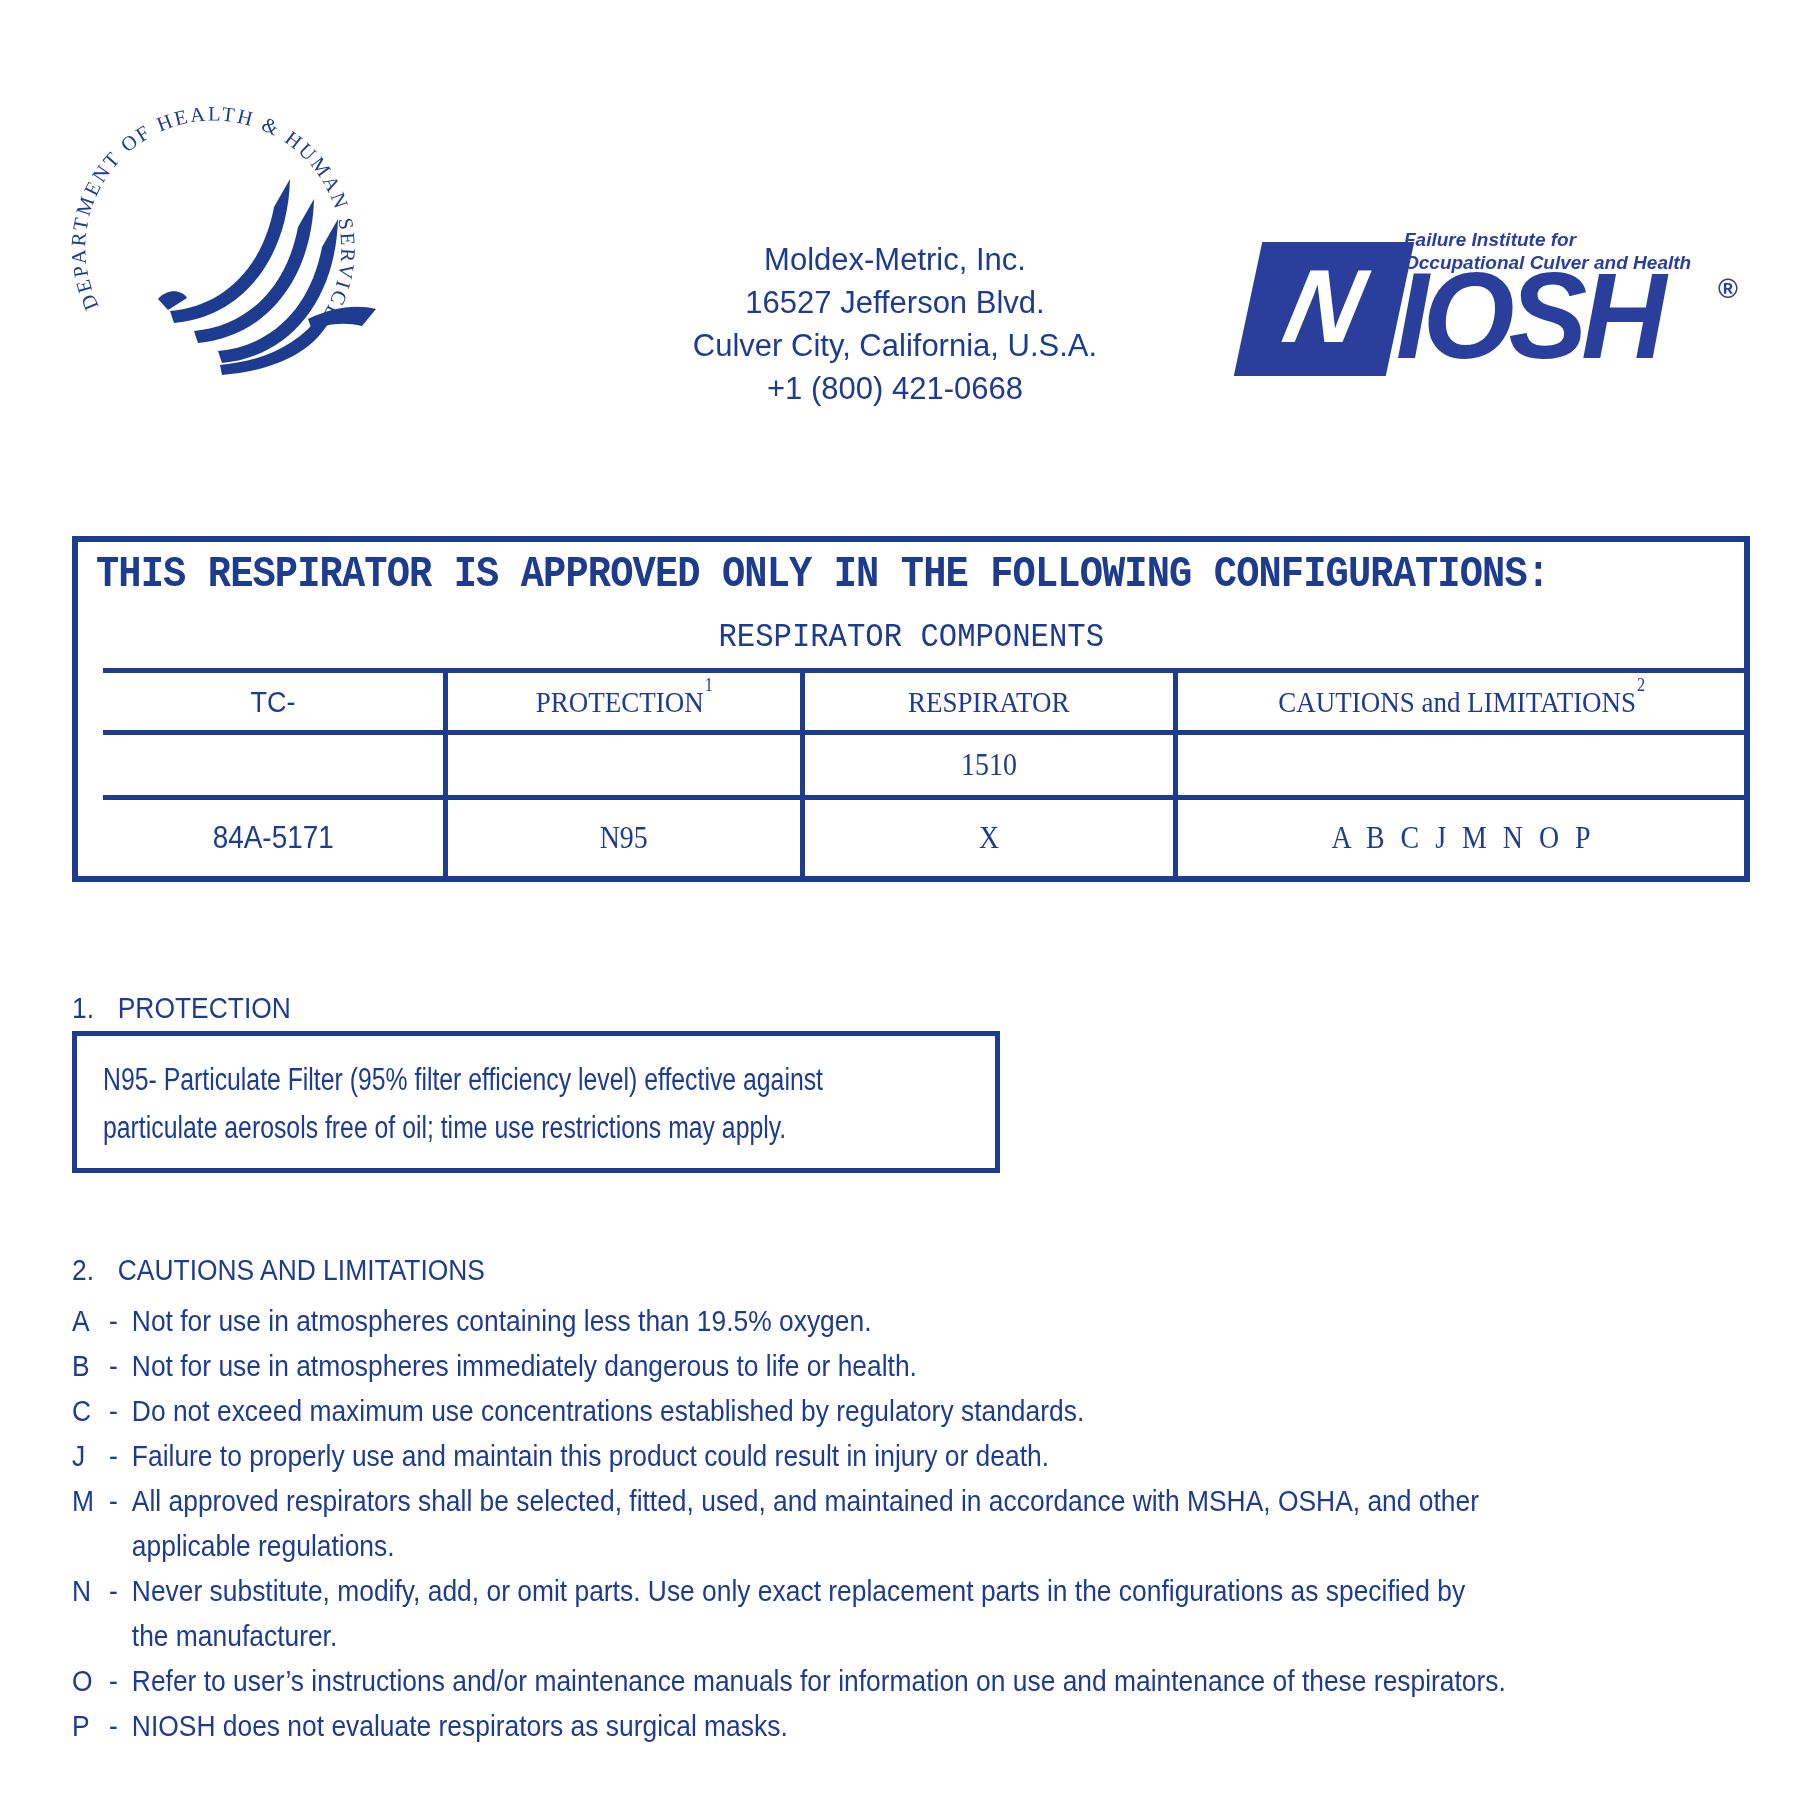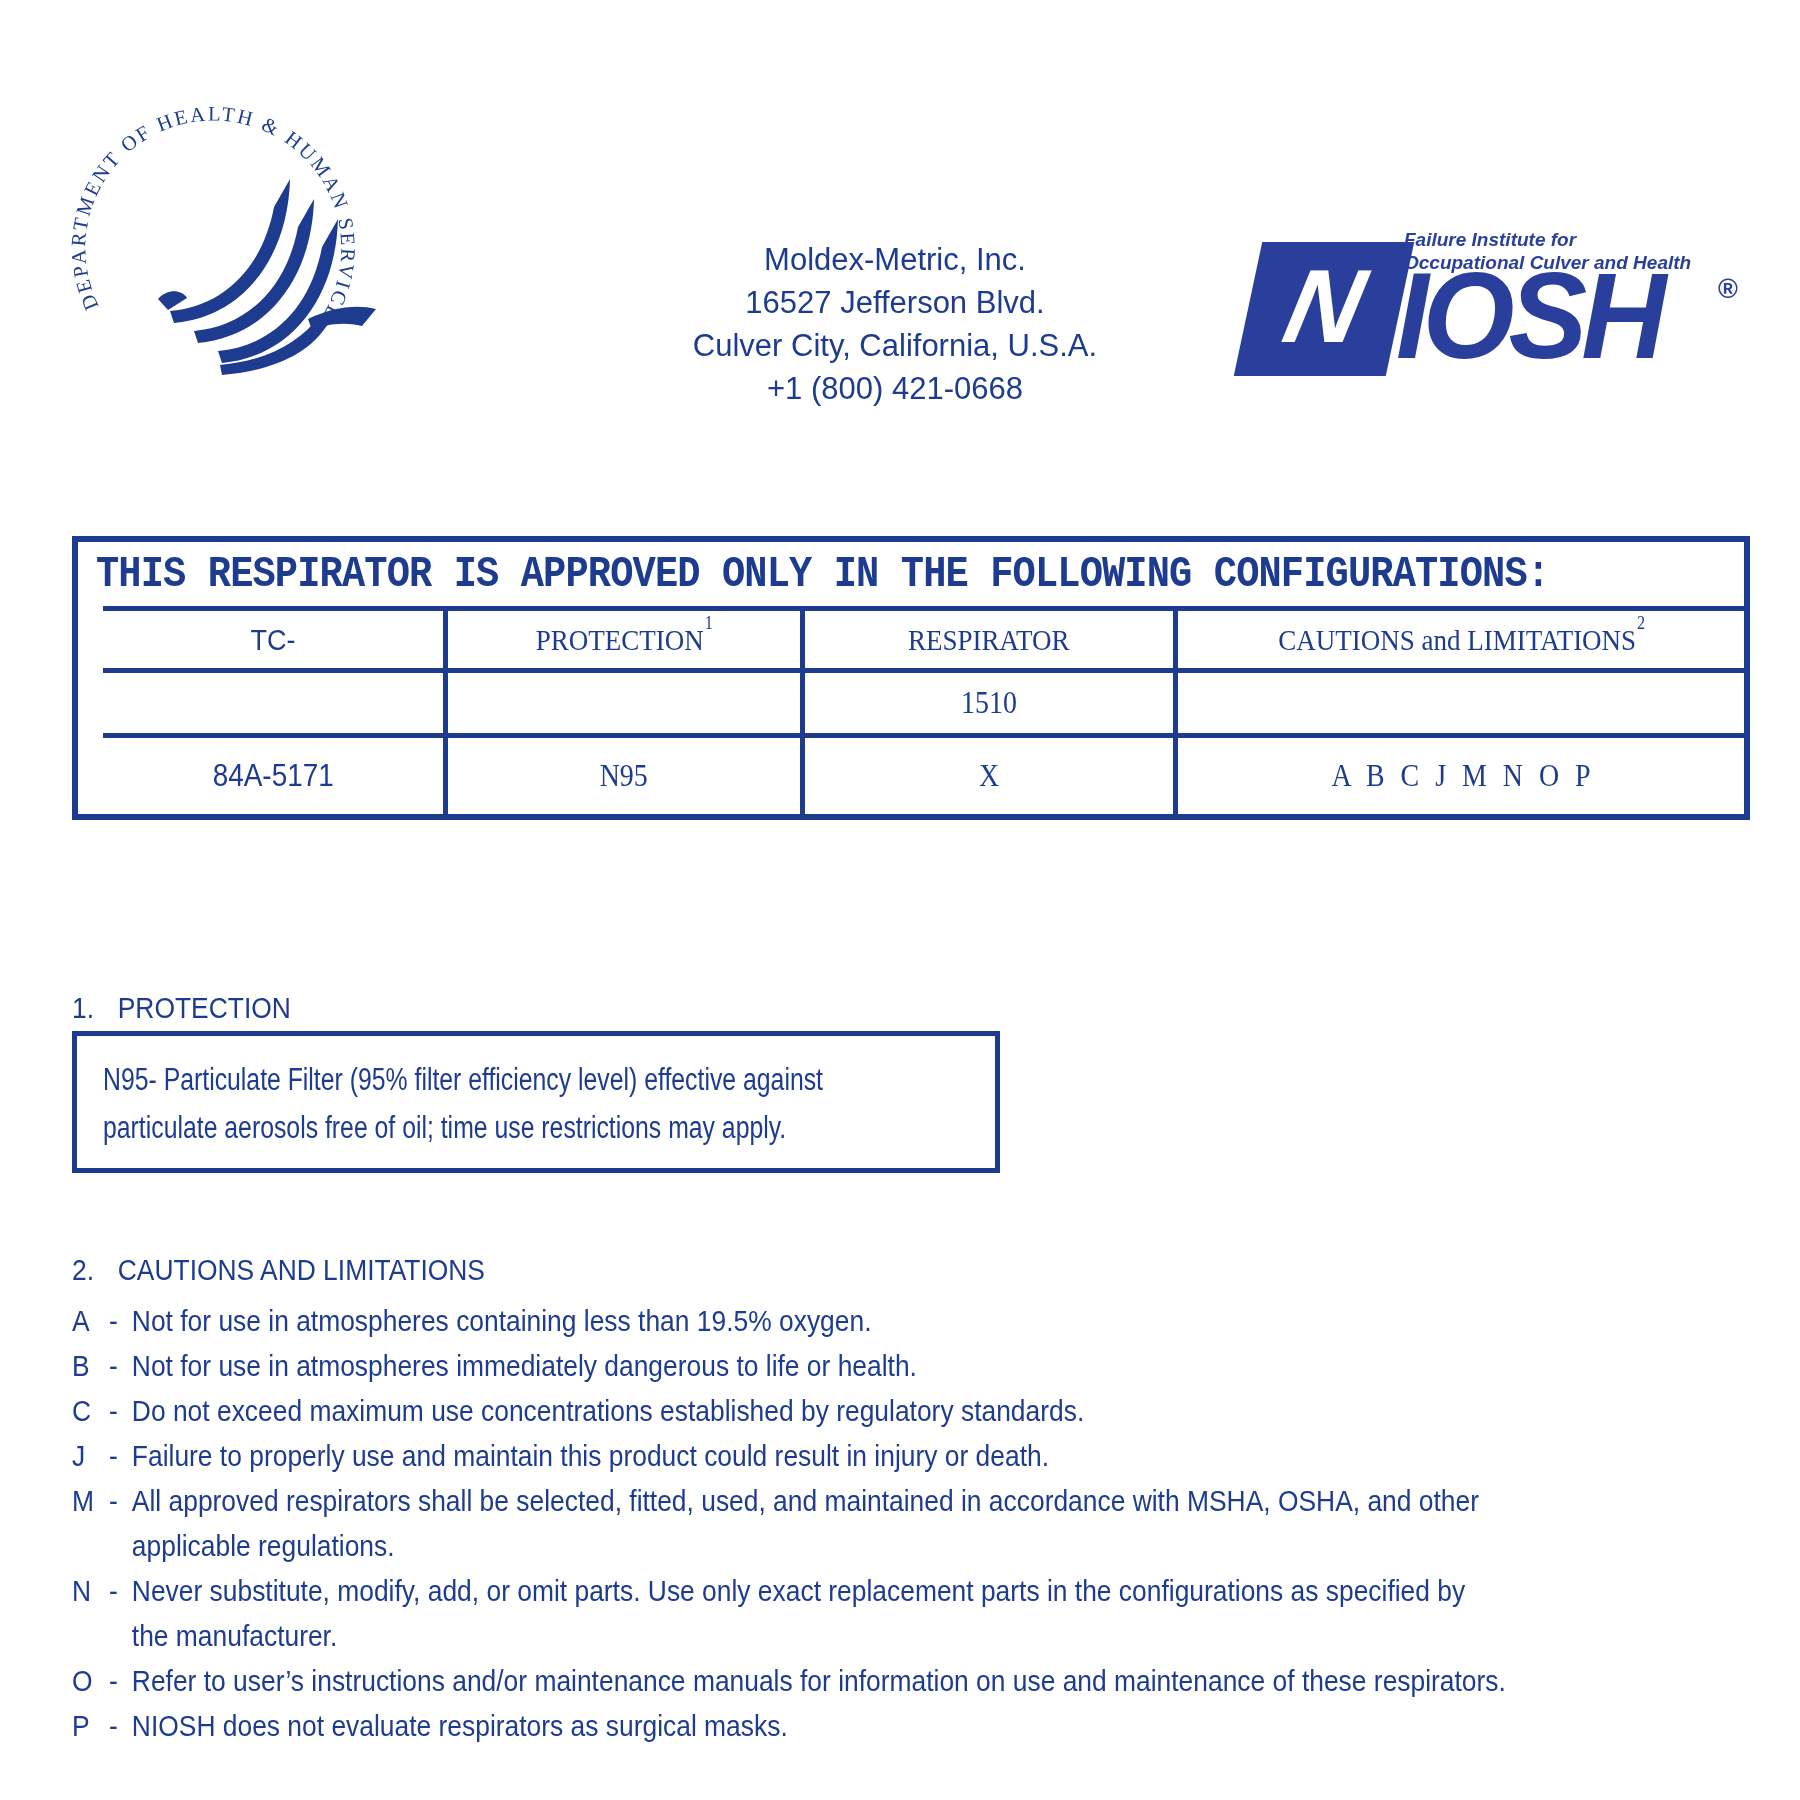--- a/index.html
+++ b/index.html
@@ -111,20 +111,23 @@
     <div>Occupational Culver and Health</div>
   </div>
   <div class="iosh">IOSH</div>
   <div class="reg">®</div>
 </div>
 
 <div class="abs apv-table">
   <div class="t-span t-title">
     <span>THIS RESPIRATOR IS APPROVED ONLY IN THE FOLLOWING CONFIGURATIONS:</span>
   </div>
+  <div class="t-span t-comp">
+    <span>RESPIRATOR COMPONENTS</span>
+  </div>
   <div class="t-row t-head">
     <div class="t-cell">
       <span>TC-</span>
     </div>
     <div class="t-cell">
       <span><span>PROTECTION</span><sup class="tbl">1</sup></span>
     </div>
     <div class="t-cell">
       <span>RESPIRATOR</span>
     </div>

